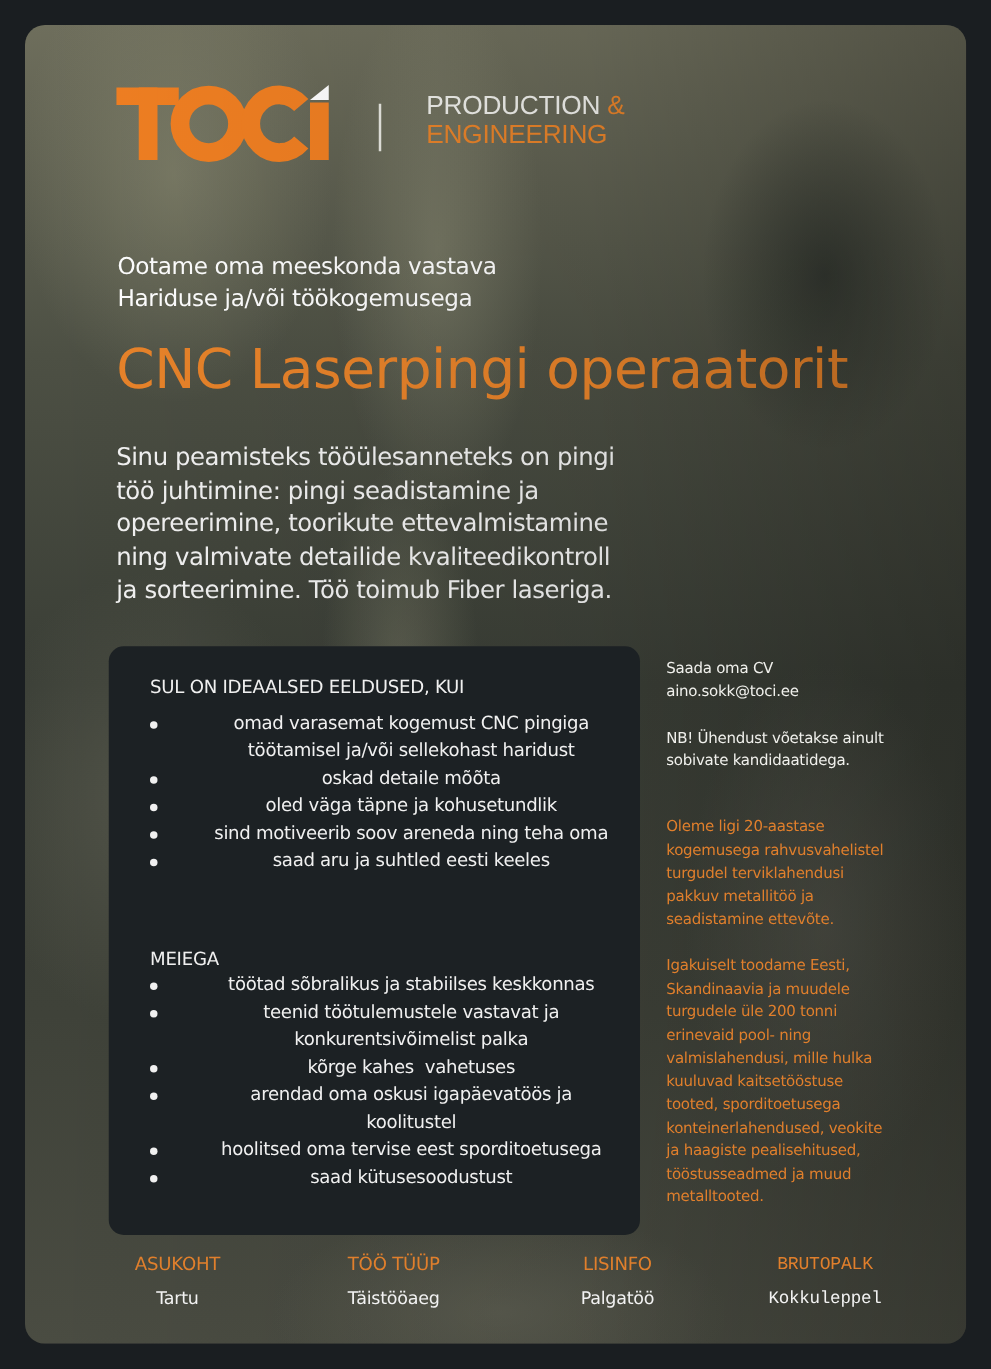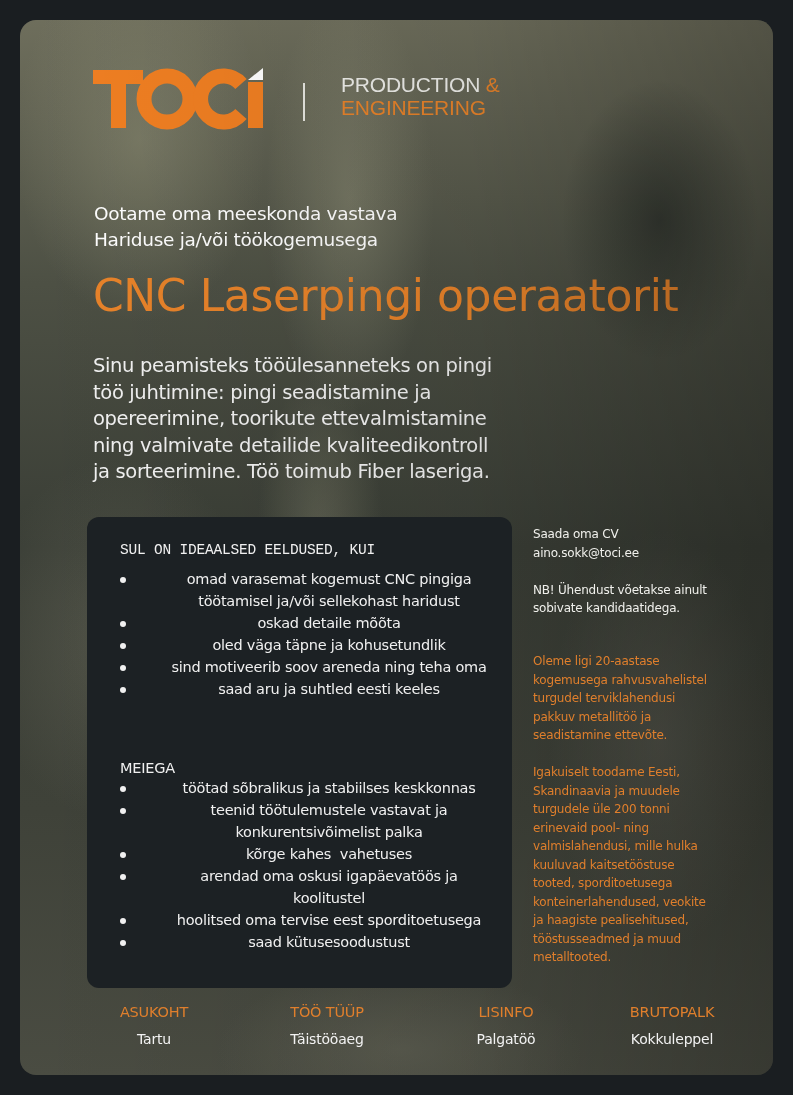--- a/index.html
+++ b/index.html
@@ -38,21 +38,21 @@
     position:absolute; left:67px; top:497px; width:425px; height:471px;
     background:#1c2124; border-radius:12px; z-index:2;
   }
   .section-title { position:absolute; left:33px; color:#f0f0f0; font-size:14.5px; letter-spacing:-0.2px; }
   .bullets { position:absolute; left:33px; margin:0; padding:0; list-style:none; width:385px;text-align:center; }
   .bullets li { position:relative; padding-left:33px; color:#f0f0f0; font-size:14.5px; line-height:22px; letter-spacing:-0.25px; }
   .bullets li .dot { position:absolute; left:0; top:9px; width:6px; height:6px; border-radius:50%; background:#f0f0f0; }
   .side { position:absolute; left:513px; width:190px; font-size:12px; line-height:18.5px; letter-spacing:-0.2px; z-index:2; }
   .side.white { color:#f0f0ec; }
   .side.orange { color:#e07f2c; }
-  .footer { position:absolute; left:12px; top:982px; width:753px; height:60px; z-index:2; }
+  .footer { position:absolute; left:0; top:982px; width:753px; height:60px; z-index:2; }
   .footer-col { position:absolute; top:0; width:140px; text-align:center; }
   .footer-col .lbl { color:#e07f2c; font-size:14.5px; line-height:20px; letter-spacing:-0.2px; }
   .footer-col .val { color:#f2f2f2; font-size:14px; line-height:20px; margin-top:7px; letter-spacing:-0.2px; }
 </style>
 </head>
 <body>
 
 <div class="poster">
 
   <svg class="logo" viewBox="0 0 172 62" xmlns="http://www.w3.org/2000/svg">
@@ -82,21 +82,21 @@
 
   <div class="description">
     <div>Sinu peamisteks tööülesanneteks on pingi</div>
     <div>töö juhtimine: pingi seadistamine ja</div>
     <div>opereerimine, toorikute ettevalmistamine</div>
     <div>ning valmivate detailide kvaliteedikontroll</div>
     <div>ja sorteerimine. Töö toimub Fiber laseriga.</div>
   </div>
 
   <div class="info-card">
-    <div class="section-title" style="top:25px;font-family:Liberation Mono, monospace;">SUL ON IDEAALSED EELDUSED, KUI</div>
+    <div class="section-title" style="top:25px;">SUL ON IDEAALSED EELDUSED, KUI</div>
     <ul class="bullets" style="top:51px;">
       <li>
           <span class="dot"></span>
           <div>omad varasemat kogemust CNC pingiga</div>
           <div>töötamisel ja/või sellekohast haridust</div>
         </li>
       <li>
           <span class="dot"></span>
           <div>oskad detaile mõõta</div>
         </li>
@@ -181,18 +181,18 @@
       <div class="val">Tartu</div>
     </div>
     <div class="footer-col" style="left:225px;">
       <div class="lbl">TÖÖ TÜÜP</div>
       <div class="val">Täistööaeg</div>
     </div>
     <div class="footer-col" style="left:404px;">
       <div class="lbl">LISINFO</div>
       <div class="val">Palgatöö</div>
     </div>
-    <div class="footer-col" style="left:570px;">
+    <div class="footer-col" style="left:570px;font-family:Liberation Mono, monospace;">
       <div class="lbl">BRUTOPALK</div>
       <div class="val">Kokkuleppel</div>
     </div>
   </div>
 </div>
 
 </body></html>

